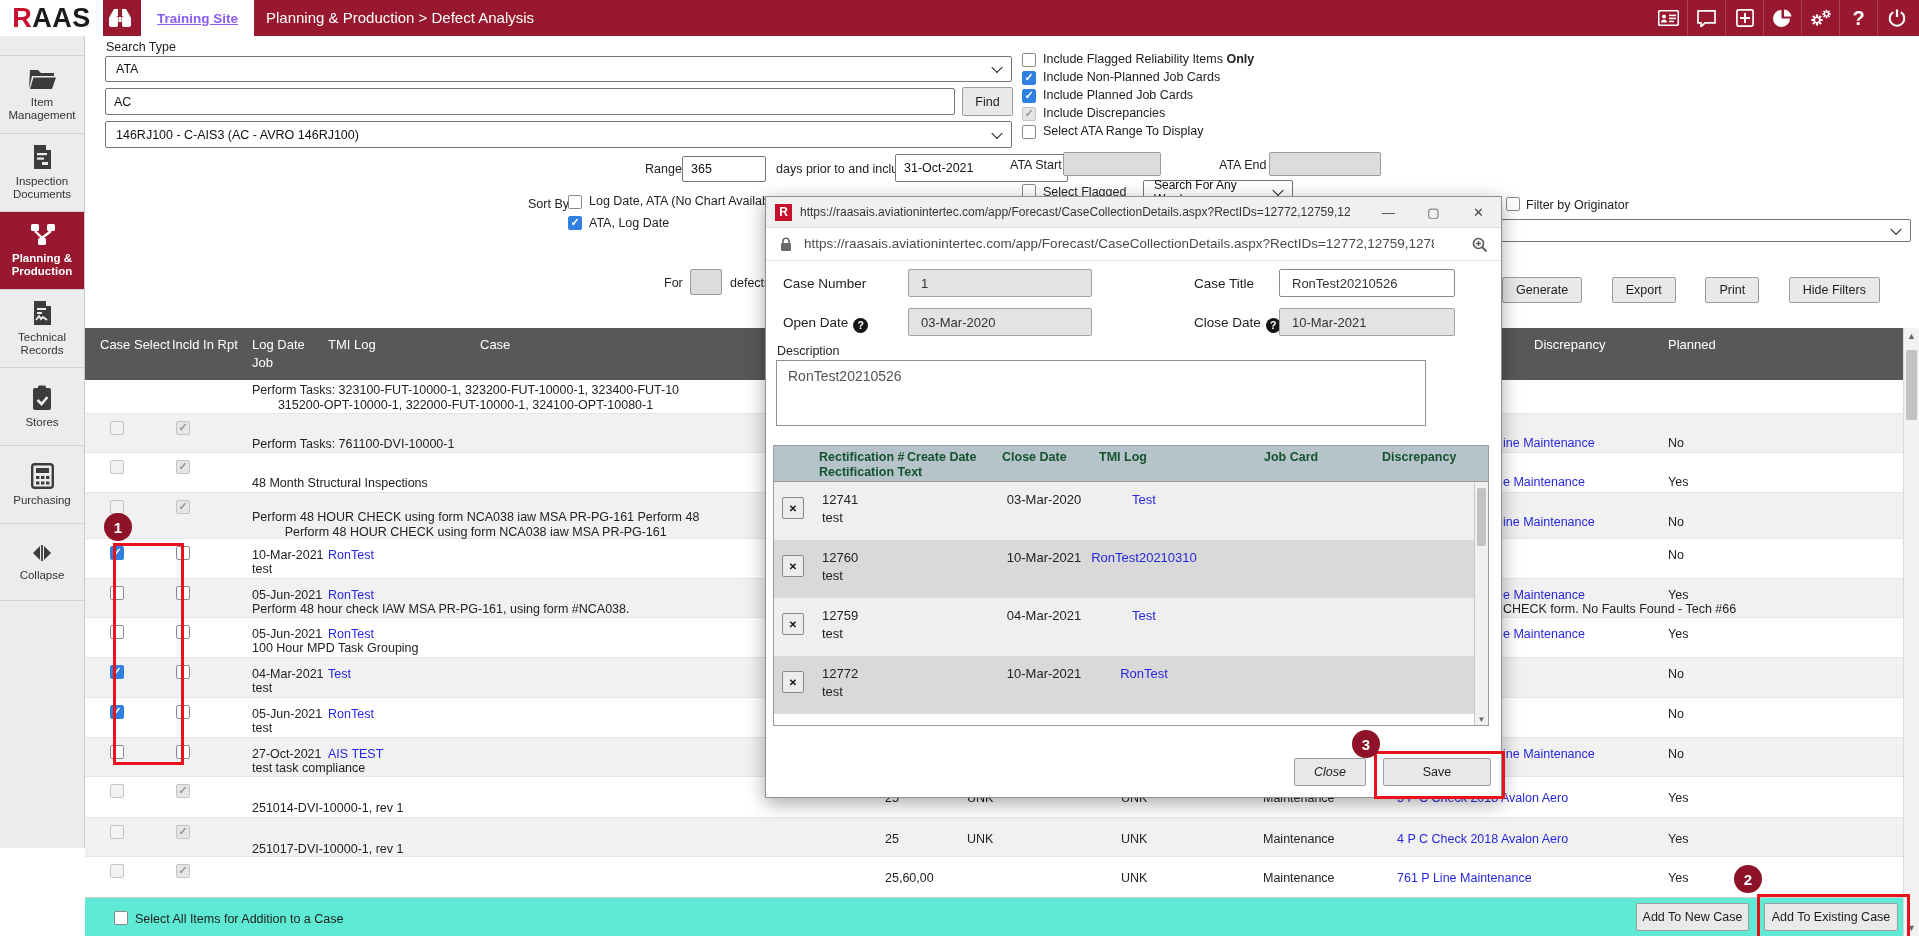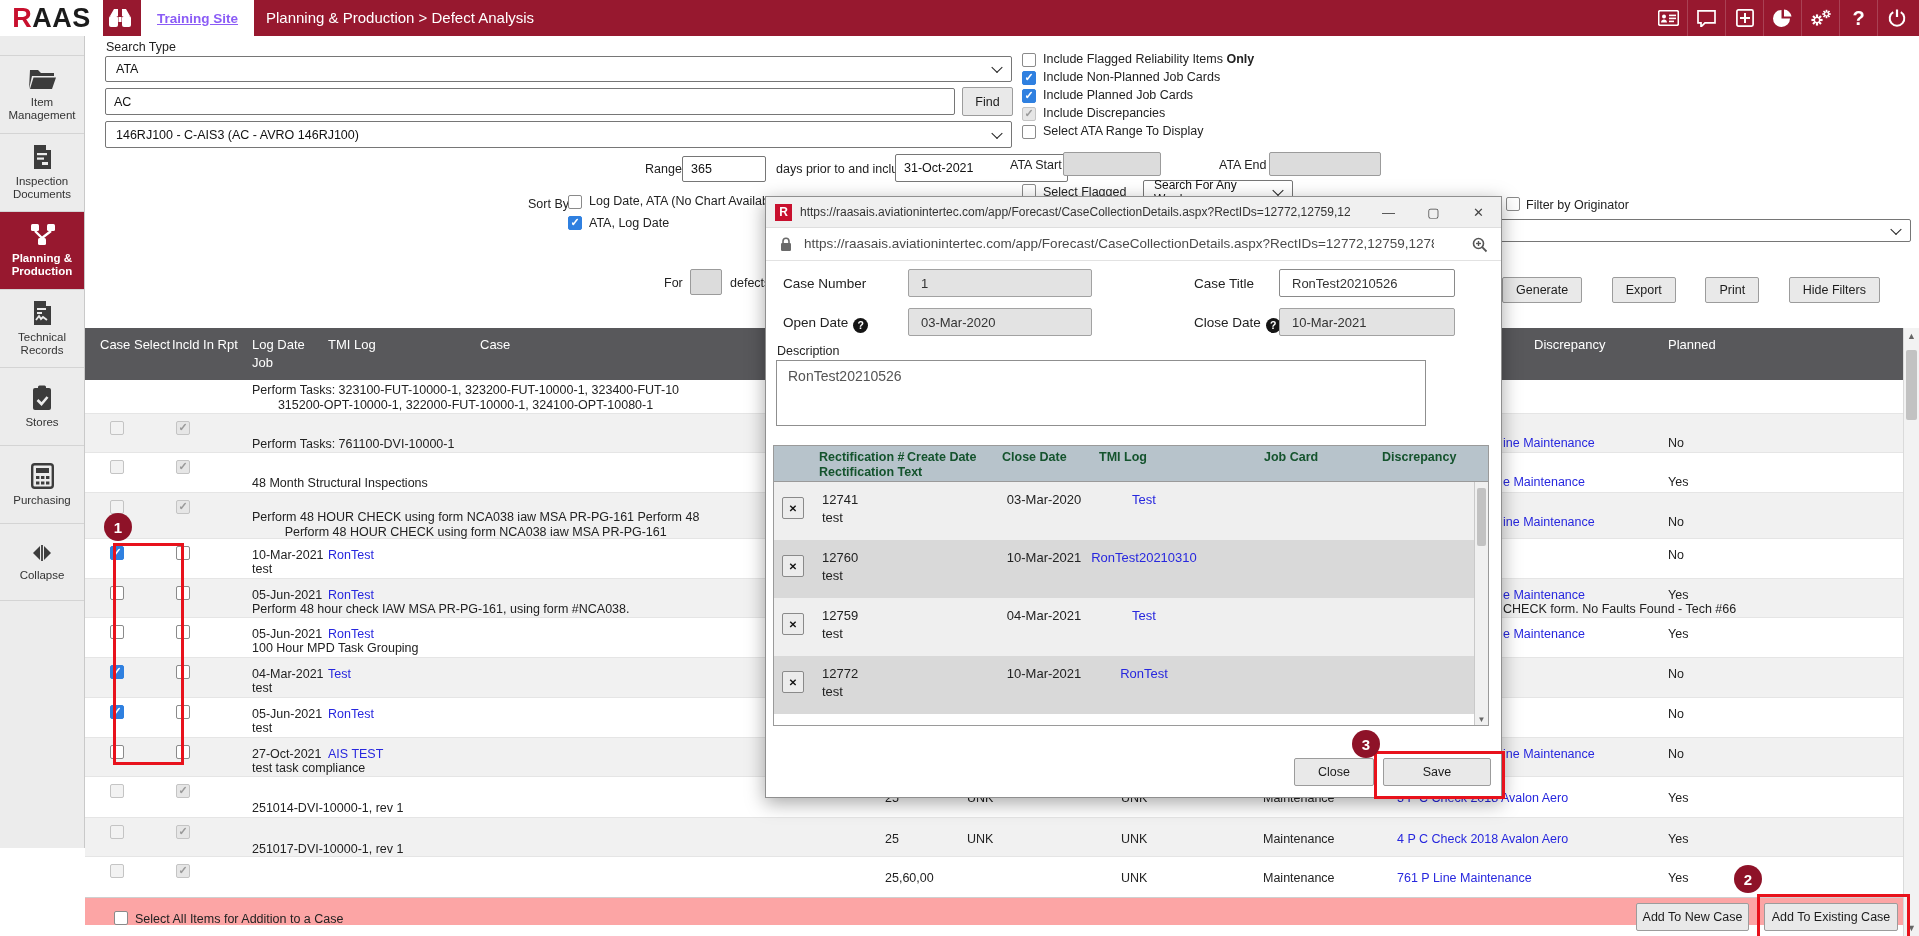--- a/index.html
+++ b/index.html
@@ -95,21 +95,21 @@
   .mrow:nth-of-type(6) .disc2{top:23px;}
   .mrow:nth-of-type(11) .disc,.mrow:nth-of-type(12) .disc,.mrow:nth-of-type(13) .disc,
   .mrow:nth-of-type(11) .planned,.mrow:nth-of-type(12) .planned,.mrow:nth-of-type(13) .planned{top:14px;}
 
   
   .vscroll{position:absolute;left:1903px;top:328px;width:16px;height:608px;background:#f2f2f2;border-left:1px solid #dadada;box-sizing:border-box;}
   .varrow{position:absolute;left:0;width:15px;height:16px;text-align:center;font-size:9px;color:#666;line-height:16px;cursor:pointer;}
   .vthumb{position:absolute;left:2px;top:22px;width:11px;height:70px;background:#c2c2c2;border-radius:2px;cursor:pointer;}
 
   
-  .botbar{position:absolute;left:85px;top:897px;width:1818px;height:28px;background:#fca5a5;border-top:1px solid #cfcfcf;box-sizing:border-box;}
+  .botbar{position:absolute;left:85px;top:897px;width:1818px;height:39px;background:#5eead4;border-top:1px solid #cfcfcf;box-sizing:border-box;}
 
   
   .popup{position:absolute;left:765px;top:196px;width:737px;height:602px;background:#fff;border:1px solid #8f8f8f;
     box-shadow:0 5px 18px rgba(0,0,0,.35);z-index:50;box-sizing:border-box;}
   .ptitle{position:absolute;left:0;top:0;width:100%;height:31px;background:#f0f0f0;border-bottom:1px solid #dedede;box-sizing:border-box;}
   .pfav{position:absolute;left:9px;top:7px;width:17px;height:17px;background:#c8102e;color:#fff;font-weight:bold;
     font-size:12px;text-align:center;line-height:17px;}
   .pturl{position:absolute;left:34px;top:8px;width:550px;font-size:12px;color:#333;white-space:nowrap;overflow:hidden;}
   .pctrls{position:absolute;right:0;top:0;display:flex;}
   .pctrl{width:45px;height:31px;display:flex;align-items:center;justify-content:center;font-size:13px;color:#444;cursor:pointer;}
@@ -667,21 +667,21 @@
             <span class="pclosed">10-Mar-2021</span>
             <a class="ptmi link">RonTest</a>
           </div>
         </div>
       <div class="pscroll">
         <span class="pthumb"></span>
         <span class="pdown">▼</span>
       </div>
     </div>
 
-    <div class="btn" style="position:absolute;left:528px;top:561px;width:80px;height:28px;">Close</div>
+    <div class="btn" style="position:absolute;left:528px;top:561px;width:72px;height:28px;font-style:italic;">Close</div>
     <div class="btn" style="position:absolute;left:617px;top:561px;width:108px;height:28px;">Save</div>
   </div>
 
   <div class="redbox" style="left:113px;top:543px;width:65px;height:216px;"></div>
   <div class="badge" style="left:104px;top:513px;">1</div>
   <div class="redbox" style="left:1374px;top:751px;width:125px;height:42px;z-index:220;"></div>
   <div class="badge" style="left:1352px;top:730px;z-index:230;">3</div>
   <div class="redbox" style="left:1757px;top:894px;width:147px;height:40px;"></div>
   <div class="badge" style="left:1734px;top:865px;">2</div>
 

